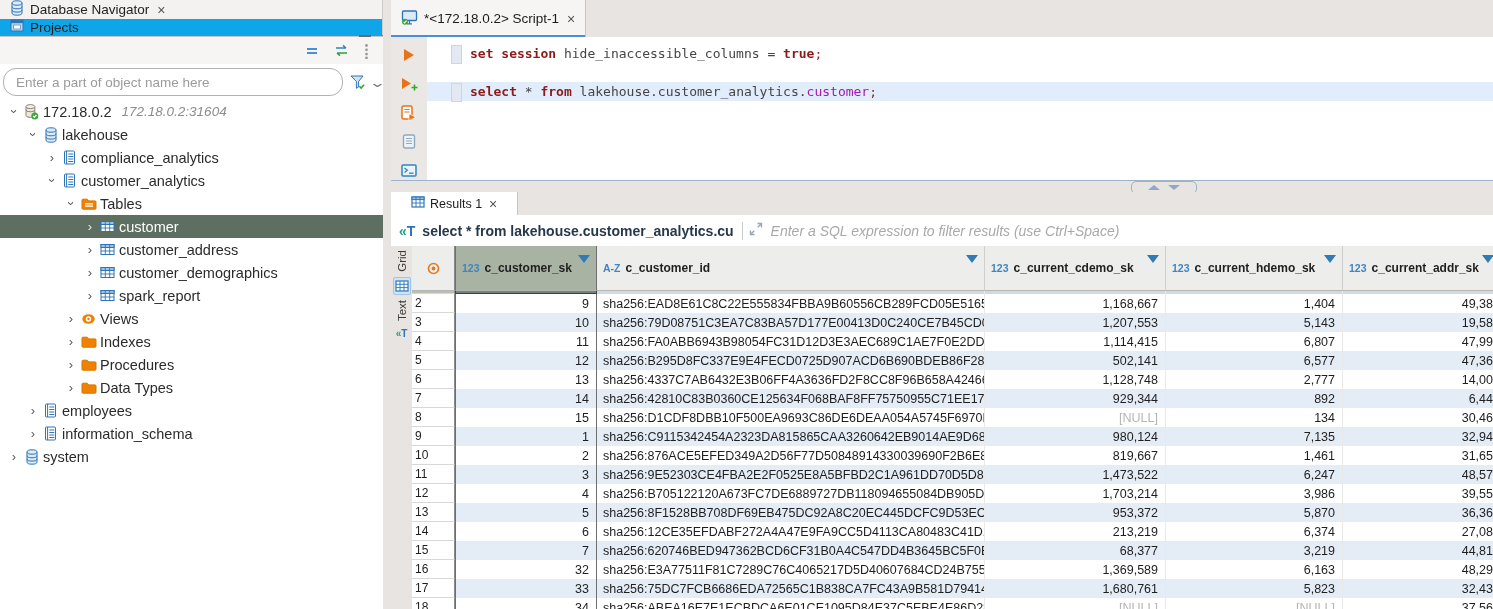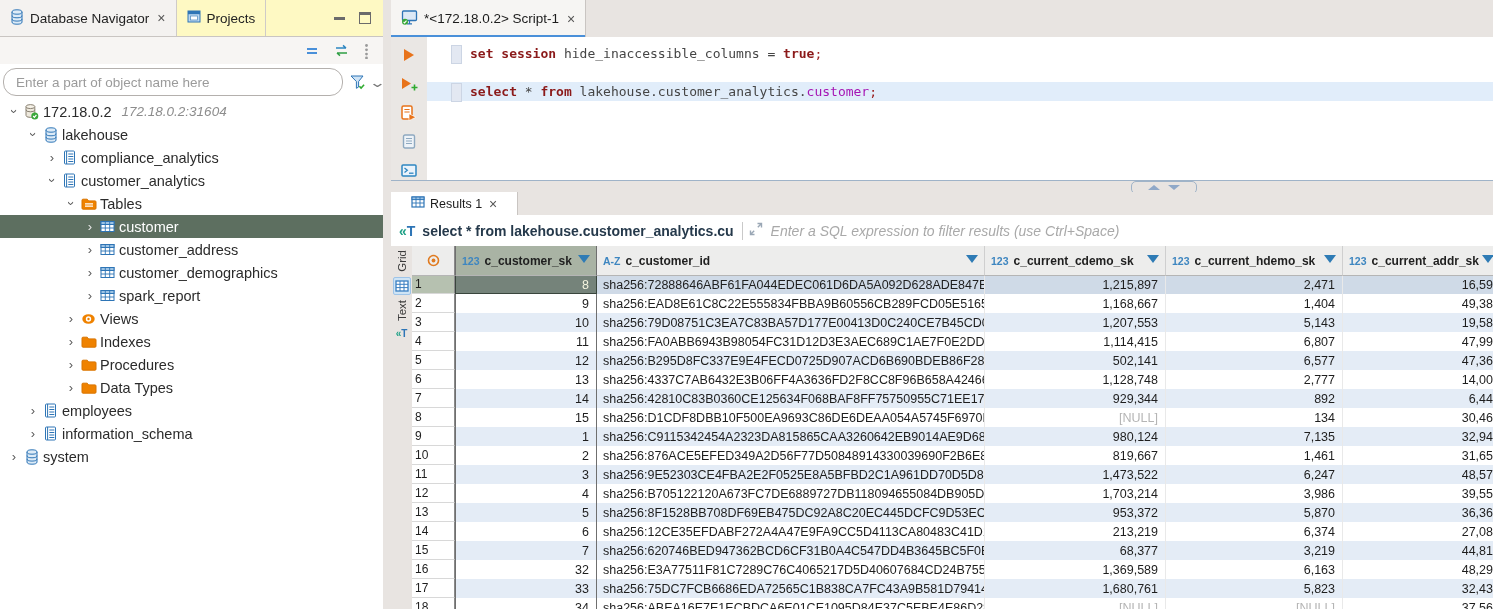--- a/index.html
+++ b/index.html
@@ -1,22 +1,22 @@
 <!DOCTYPE html>
 <html><head>
 <meta charset="utf-8">
 <style>
   html,body{margin:0;padding:0;background:#d8d4d1;}
   #app{position:relative;width:1493px;height:609px;overflow:hidden;background:#fff;
        font-family:"Liberation Sans","DejaVu Sans",sans-serif;color:#2b2b2b;
        -webkit-font-smoothing:antialiased;}
   
   #left{position:absolute;left:0;top:0;width:383px;height:609px;background:#fff;}
-  #left-tabbar{position:absolute;left:0;top:0;right:0;height:36px;background:#fef9c3;
-               border-bottom:1px solid #c9c5c2;display:flex;align-items:stretch;}
+  #left-tabbar{position:absolute;left:0;top:0;right:0;height:36px;background:#0ea5e9;
+               border-bottom:1px solid #c9c5c2;display:flex;align-items:stretch;flex-direction:column;}
   .vtab{display:flex;align-items:center;gap:6px;padding:0 10px;font-size:13.5px;color:#222;
         border-right:1px solid #cfcbc8;}
   .vtab.active{background:#f4f2f0;}
   .tab-close{color:#555;font-size:14px;margin-left:2px;cursor:default;}
   #win-controls{margin-left:auto;display:flex;align-items:center;gap:14px;padding:0 12px;}
   .ic-min{width:11px;height:3px;background:#6b6b6b;}
   .ic-max{width:10px;height:8px;border:1.5px solid #6b6b6b;border-top-width:3px;}
   #nav-toolbar{position:absolute;left:0;top:37px;right:0;height:27px;background:#f7f5f3;
                display:flex;align-items:center;justify-content:flex-end;gap:14px;padding-right:14px;}
   #nav-toolbar .tbtn{display:flex;align-items:center;}
@@ -86,21 +86,21 @@
   #filter-placeholder{font-size:14px;font-style:italic;color:#a9a9a9;margin-left:8px;white-space:nowrap;}
   #grid-wrap{position:absolute;left:0;top:54px;right:0;bottom:0;}
   #side-strip{position:absolute;left:0;top:0;bottom:0;width:21px;background:#e8e4e1;
               border-right:1px solid #c9c5c2;display:flex;flex-direction:column;align-items:center;
               padding-top:4px;gap:5px;}
   .vlabel{writing-mode:vertical-rl;transform:rotate(180deg);font-size:11.5px;color:#3a3a3a;}
   .strip-ico{display:flex;justify-content:center;padding:2px 1px;}
   .strip-ico.active{background:#cfe4f5;border:1px solid #9ec4e8;border-radius:2px;}
   #grid{position:absolute;left:21px;top:0;right:0;bottom:0;overflow:hidden;background:#fff;}
   #ghead{display:flex;height:29px;}
-  .hcell{box-sizing:border-box;height:30px;background:#ededec;border-right:1px solid #cfcfcf;
+  .hcell{box-sizing:border-box;height:45px;background:#ededec;border-right:1px solid #cfcfcf;
          border-bottom:1px solid #b5b5b5;display:flex;align-items:center;position:relative;
          font-size:12px;font-weight:bold;color:#1f1f1f;padding-left:6px;overflow:hidden;}
   .hcell .pfx{font-size:10.5px;color:#3e86c0;font-weight:bold;margin-right:5px;letter-spacing:0;}
   .hcell .dd{position:absolute;right:6px;top:9px;width:0;height:0;
              border-left:6px solid transparent;border-right:6px solid transparent;
              border-top:8px solid #2e7bb5;}
   .hcell.hsel{background:#a9b3a4;border-left:1px solid #6f6f6f;border-right:1px solid #6f6f6f;}
   .hcell.gut{justify-content:center;padding-left:0;border-right:1px solid #8a8a8a;}
   .grow{display:flex;height:19px;}
   .gcell{box-sizing:border-box;height:19px;font-size:12.5px;color:#1e1e1e;white-space:nowrap;

